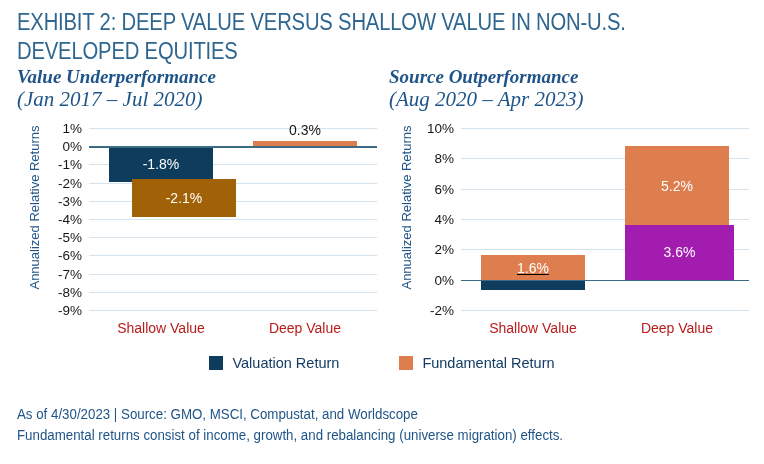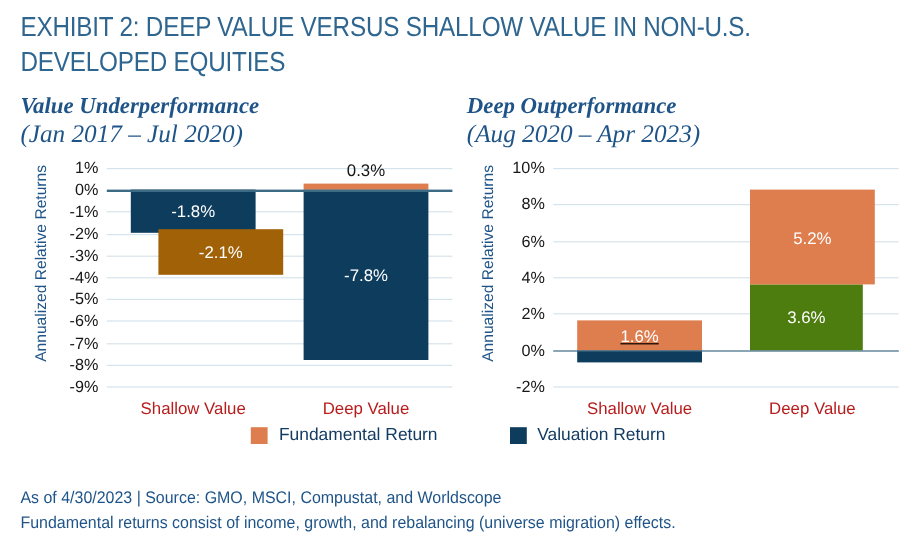--- a/index.html
+++ b/index.html
@@ -28,21 +28,21 @@
     letter-spacing: -0.2px;
     color: #2f6690;
     transform: scaleX(0.88);
     transform-origin: left top;
     white-space: pre-wrap;
   }
 
   
   .panel {
     position: absolute;
-    top: 78px;
+    top: 66px;
   }
   #panel-left  { left: 17px;  width: 368px; }
   #panel-right { left: 389px; width: 368px; }
 
   .panel-title {
     font-family: "Liberation Serif", serif;
     font-size: 19px;
     font-weight: bold;
     font-style: italic;
     color: #1f5488;
@@ -225,33 +225,30 @@
         <div class="tick-label" style="top: 163.8px;">-8%</div>
         <div class="gridline" style="top: 182px;"></div>
         <div class="tick-label" style="top: 182px;">-9%</div>
         <div class="seg" style="left: 20px; top: 18.2px; width: 104px; height: 36px; background: rgb(13, 60, 92);">
           <span class="seg-label">-1.8%</span>
         </div>
         <div class="seg" style="left: 20px; top: 50.96px; width: 104px; height: 38.22px; background: #a16207; margin-left: 23px;">
           <span class="seg-label">-2.1%</span>
         </div>
         <div class="cat-label" style="left: 72px;">Shallow Value</div>
-        <div class="seg" style="left: 164px; top: 18.2px; width: 104px; height: 141.96px; background: rgb(13, 60, 92);">
-          <span class="seg-label">-7.8%</span>
-        </div>
         <div class="seg" style="left: 164px; top: 12.74px; width: 104px; height: 5.46px; background: rgb(222, 125, 78);">
           <span class="seg-label outside">0.3%</span>
         </div>
         <div class="cat-label" style="left: 216px;">Deep Value</div>
       </div>
   </div>
 </div>
 
 <div class="panel" id="panel-right">
-  <div class="panel-title">Deep Outperformance</div>
+  <div class="panel-title">Source Outperformance</div>
   <div class="panel-subtitle">(Aug 2020 – Apr 2023)</div>
   <div class="chart" id="chart-right">
     <div class="axis-title">Annualized Relative Returns</div>
     <div class="plot" id="plot-right">
         <div class="gridline" style="top: 0px;"></div>
         <div class="tick-label" style="top: 0px;">10%</div>
         <div class="gridline" style="top: 30.3333px;"></div>
         <div class="tick-label" style="top: 30.3333px;">8%</div>
         <div class="gridline" style="top: 60.6667px;"></div>
         <div class="tick-label" style="top: 60.6667px;">6%</div>
@@ -263,38 +260,38 @@
         <div class="tick-label" style="top: 151.667px;">0%</div>
         <div class="gridline" style="top: 182px;"></div>
         <div class="tick-label" style="top: 182px;">-2%</div>
         <div class="seg" style="left: 20px; top: 151.667px; width: 104px; height: 10.6167px; background: rgb(13, 60, 92);">
           <span class="seg-label overflow" style="top: -3.19167px; margin-top: 20px;">-0.7%</span>
         </div>
         <div class="seg" style="left: 20px; top: 127.4px; width: 104px; height: 24.2667px; background: rgb(222, 125, 78); text-decoration: underline;">
           <span class="seg-label">1.6%</span>
         </div>
         <div class="cat-label" style="left: 72px;">Shallow Value</div>
-        <div class="seg" style="left: 164px; top: 97.0667px; width: 94px; height: 54.6px; background: #4d7c0f;">
+        <div class="seg" style="left: 164px; top: 97.0667px; width: 109px; height: 54.6px; background: #a21caf;">
           <span class="seg-label">3.6%</span>
         </div>
         <div class="seg" style="left: 164px; top: 18.2px; width: 104px; height: 78.8667px; background: rgb(222, 125, 78);">
           <span class="seg-label">5.2%</span>
         </div>
         <div class="cat-label" style="left: 216px;">Deep Value</div>
       </div>
   </div>
 </div>
 
 <div id="legend">
     <div class="legend-item">
+      <span class="legend-swatch" style="background: rgb(13, 60, 92);"></span>
+      <span class="legend-text">Valuation Return</span>
+    </div>
+    <div class="legend-item">
       <span class="legend-swatch" style="background: rgb(222, 125, 78);"></span>
       <span class="legend-text">Fundamental Return</span>
-    </div>
-    <div class="legend-item">
-      <span class="legend-swatch" style="background: rgb(13, 60, 92);"></span>
-      <span class="legend-text">Valuation Return</span>
     </div>
   </div>
 
 <div id="footer">
   <div class="footer-line">As of 4/30/2023 | Source: GMO, MSCI, Compustat, and Worldscope</div>
   <div class="footer-line">Fundamental returns consist of income, growth, and rebalancing (universe migration) effects.</div>
 </div>
 
 </body></html>

